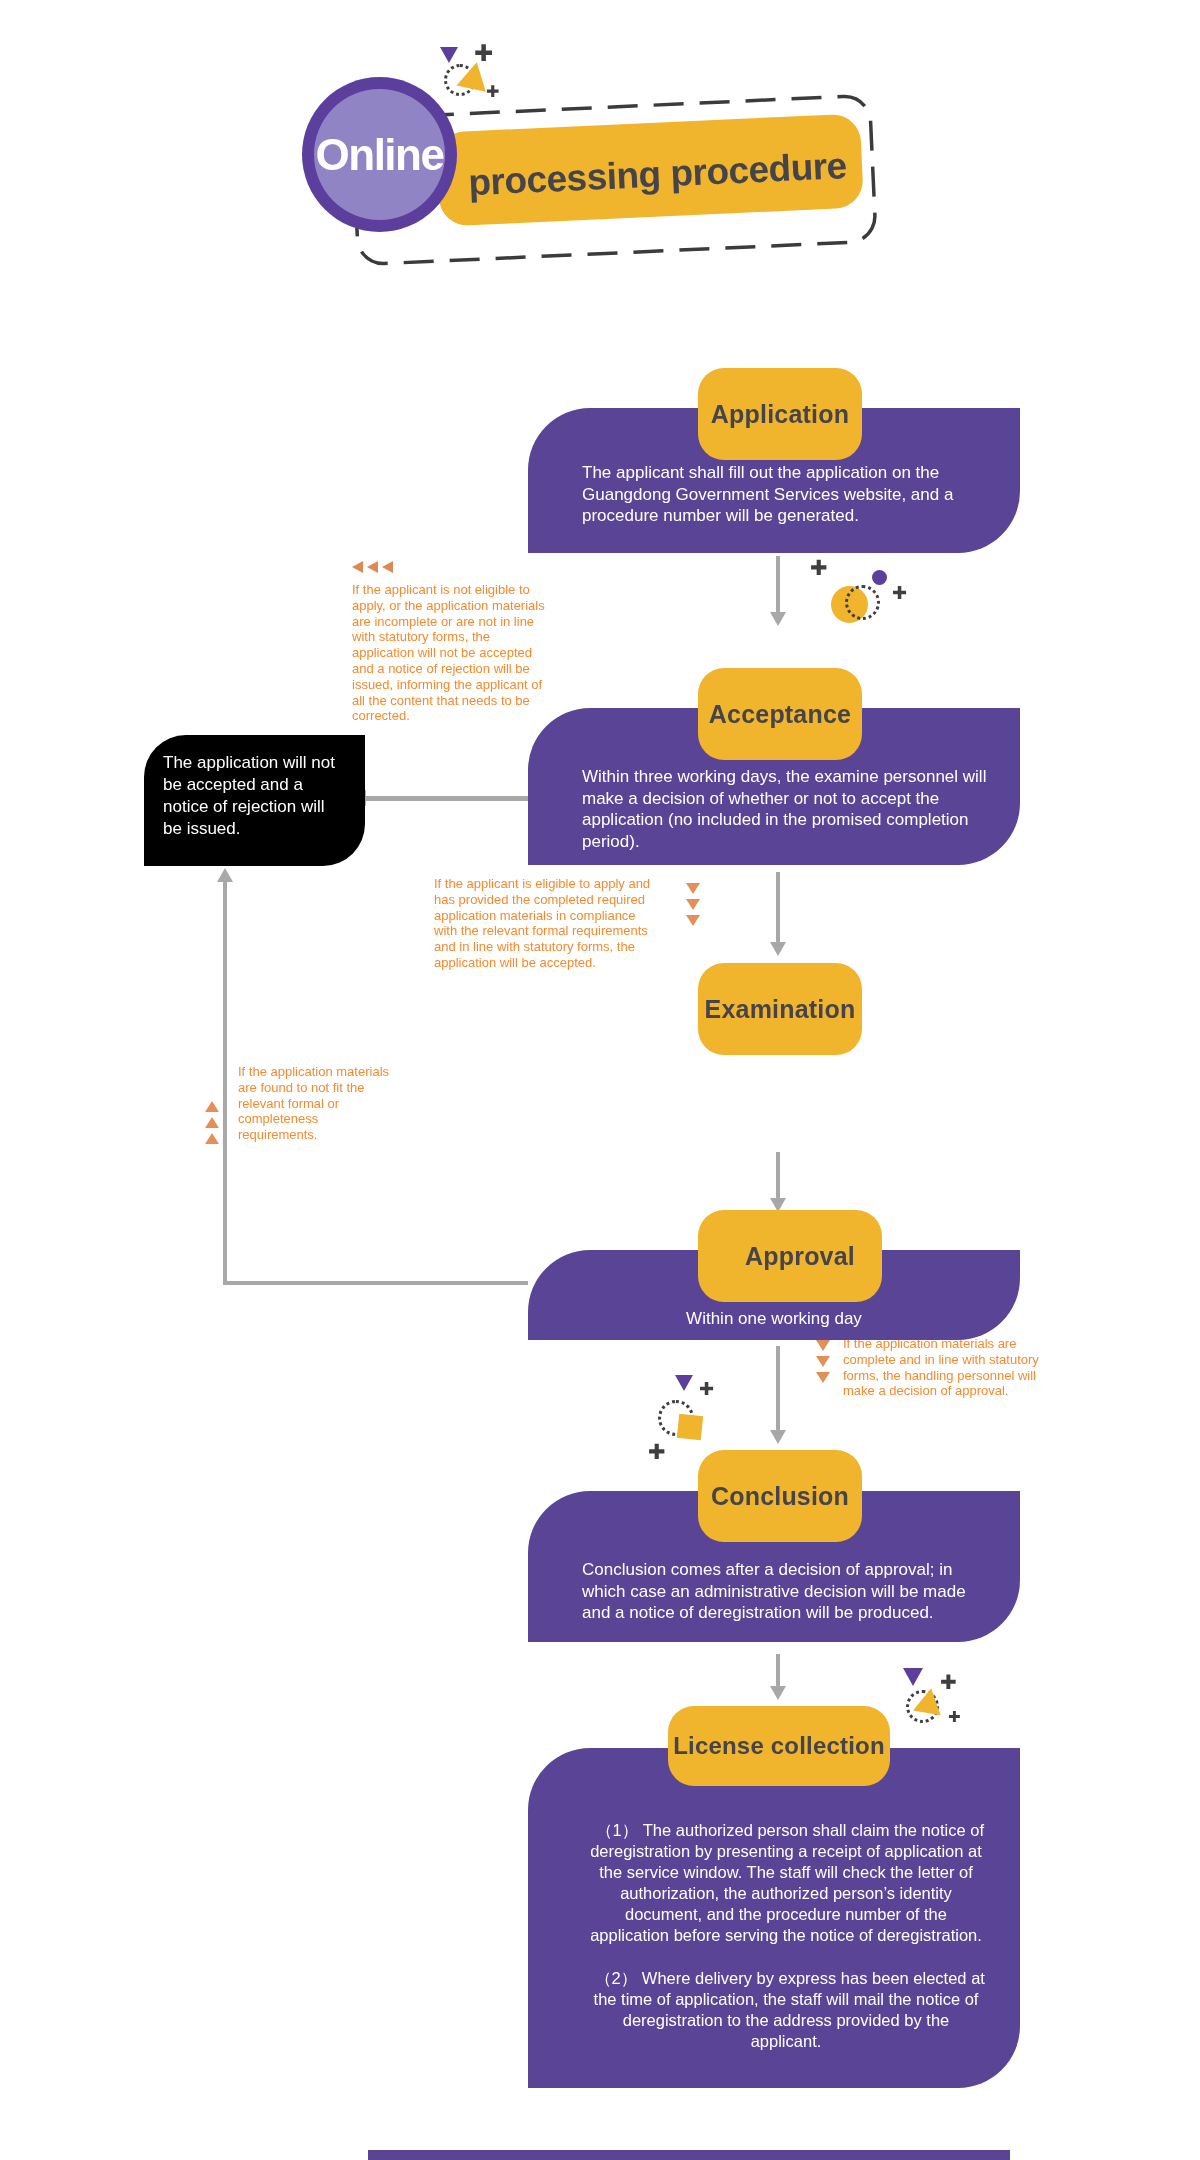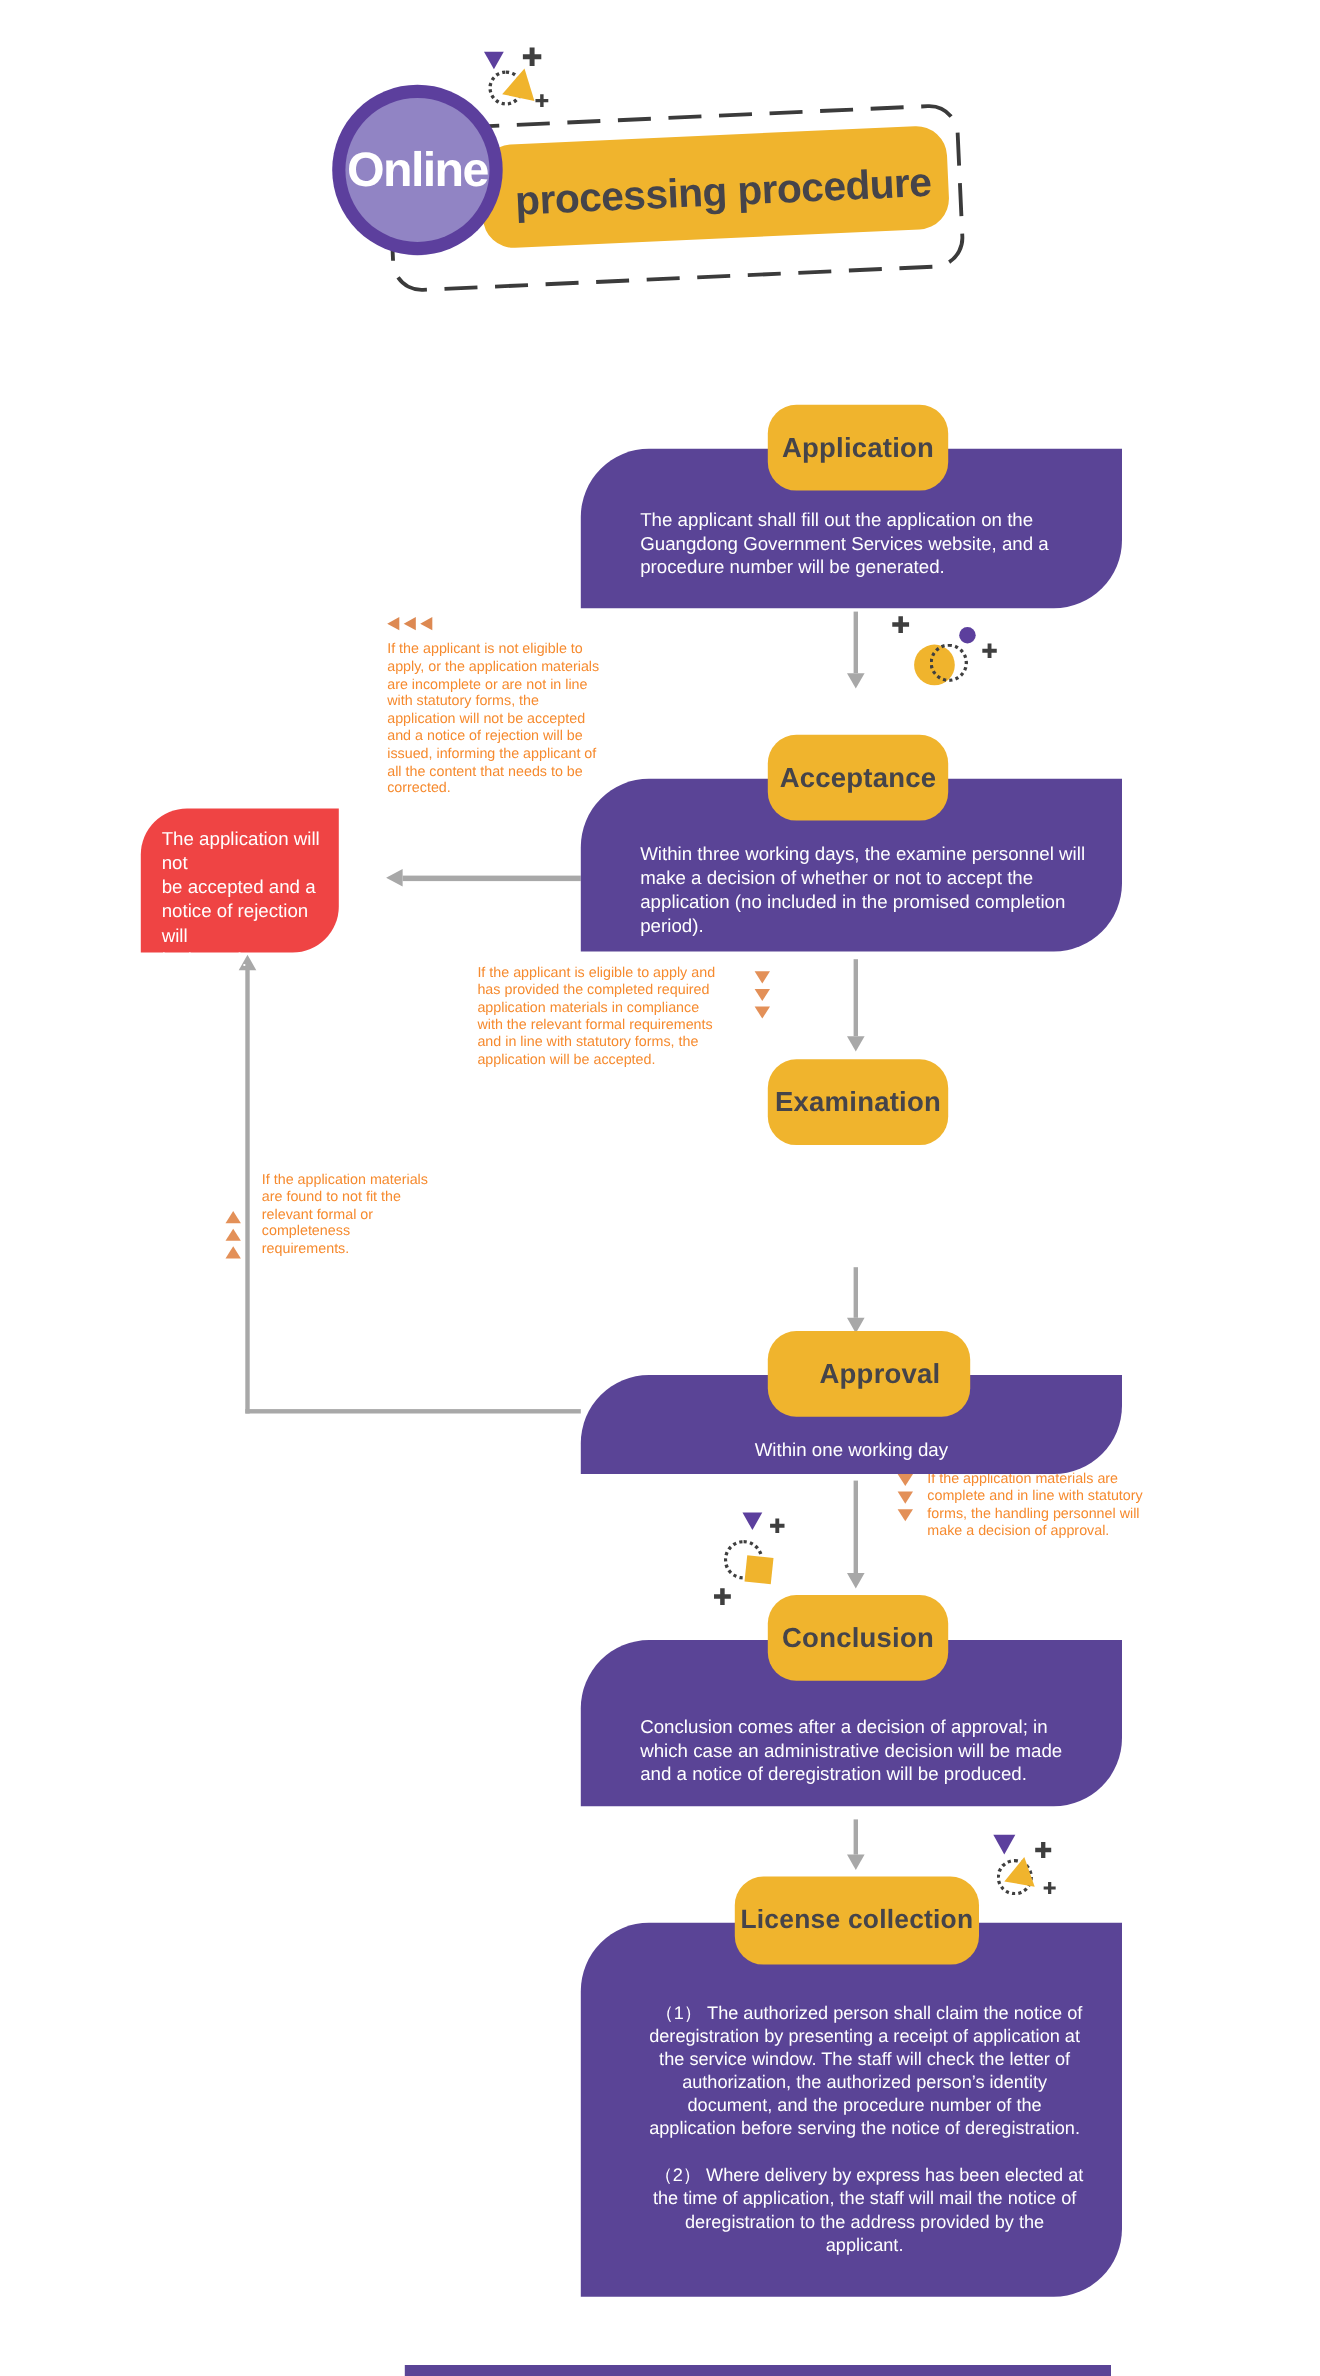--- a/index.html
+++ b/index.html
@@ -23,37 +23,37 @@
   .dotted-circle{position:absolute;border:3.5px dotted #3f3f3f;border-radius:50%;box-sizing:border-box;}
   .tri-down-purple{position:absolute;width:0;height:0;border-left:9px solid transparent;
     border-right:9px solid transparent;border-top:16px solid #5c3f9d;}
   .tri-up-yellow{position:absolute;width:0;height:0;border-left:15px solid transparent;
     border-right:15px solid transparent;border-bottom:27px solid #f0b42d;}
   .dot-purple{position:absolute;border-radius:50%;background:#5c3f9d;}
   .sq-yellow{position:absolute;background:#f0b42d;}
   .circ-yellow{position:absolute;border-radius:50%;background:#f0b42d;}
 
   
-  .badge{position:absolute;left:698px;width:164px;height:78px;background:#f0b42d;border-radius:26px;
+  .badge{position:absolute;left:698px;width:164px;height:92px;background:#f0b42d;border-radius:26px;
     display:flex;align-items:center;justify-content:center;color:#45444a;font-weight:bold;
     font-size:25px;letter-spacing:0.2px;z-index:3;}
   .badge.wide{left:668px;width:222px;height:80px;font-size:24px;}
   .pbox{position:absolute;left:528px;width:492px;background:#5a4496;border-radius:62px 0 62px 0;
     box-sizing:border-box;color:#fff;z-index:2;}
   .pbox p{margin:12px;font-size:17px;line-height:21.5px;white-space:pre-line;}
   #box-application{top:408px;height:145px;padding:42px 0 0 42px;}
   #box-acceptance{top:708px;height:157px;padding:46px 0 0 42px;}
   #box-examination{top:1004px;height:142px;padding:50px 0 0 42px;}
   #box-approval{top:1250px;height:90px;padding:46px 0 0 0;text-align:center;}
   #box-conclusion{top:1491px;height:151px;padding:56px 0 0 42px;}
   #box-license{top:1748px;height:340px;padding:60px 18px 0 42px;}
   #box-license p{font-size:16.5px;line-height:21px;text-indent:8px;text-align:center;}
   #box-license p + p{margin-top:22px;}
 
-  .side-box{position:absolute;left:128px;top:735px;width:180px;height:131px;background:#ef4444;
+  .side-box{position:absolute;left:144px;top:735px;width:221px;height:131px;background:#000000;
     border-radius:42px 0 42px 0;box-sizing:border-box;padding:17px 8px 0 19px;color:#fff;z-index:2;}
   .side-box p{margin:0;font-size:17px;line-height:22px;white-space:pre-line;}
 
   .bottom-bar{position:absolute;left:368px;top:2150px;width:642px;height:10px;background:#5a4496;}
 
   
   .vline{position:absolute;width:4px;background:#a8a8a8;}
   .hline{position:absolute;height:4px;background:#a8a8a8;}
   .head-down{position:absolute;width:0;height:0;border-left:8px solid transparent;
     border-right:8px solid transparent;border-top:14px solid #a8a8a8;}

